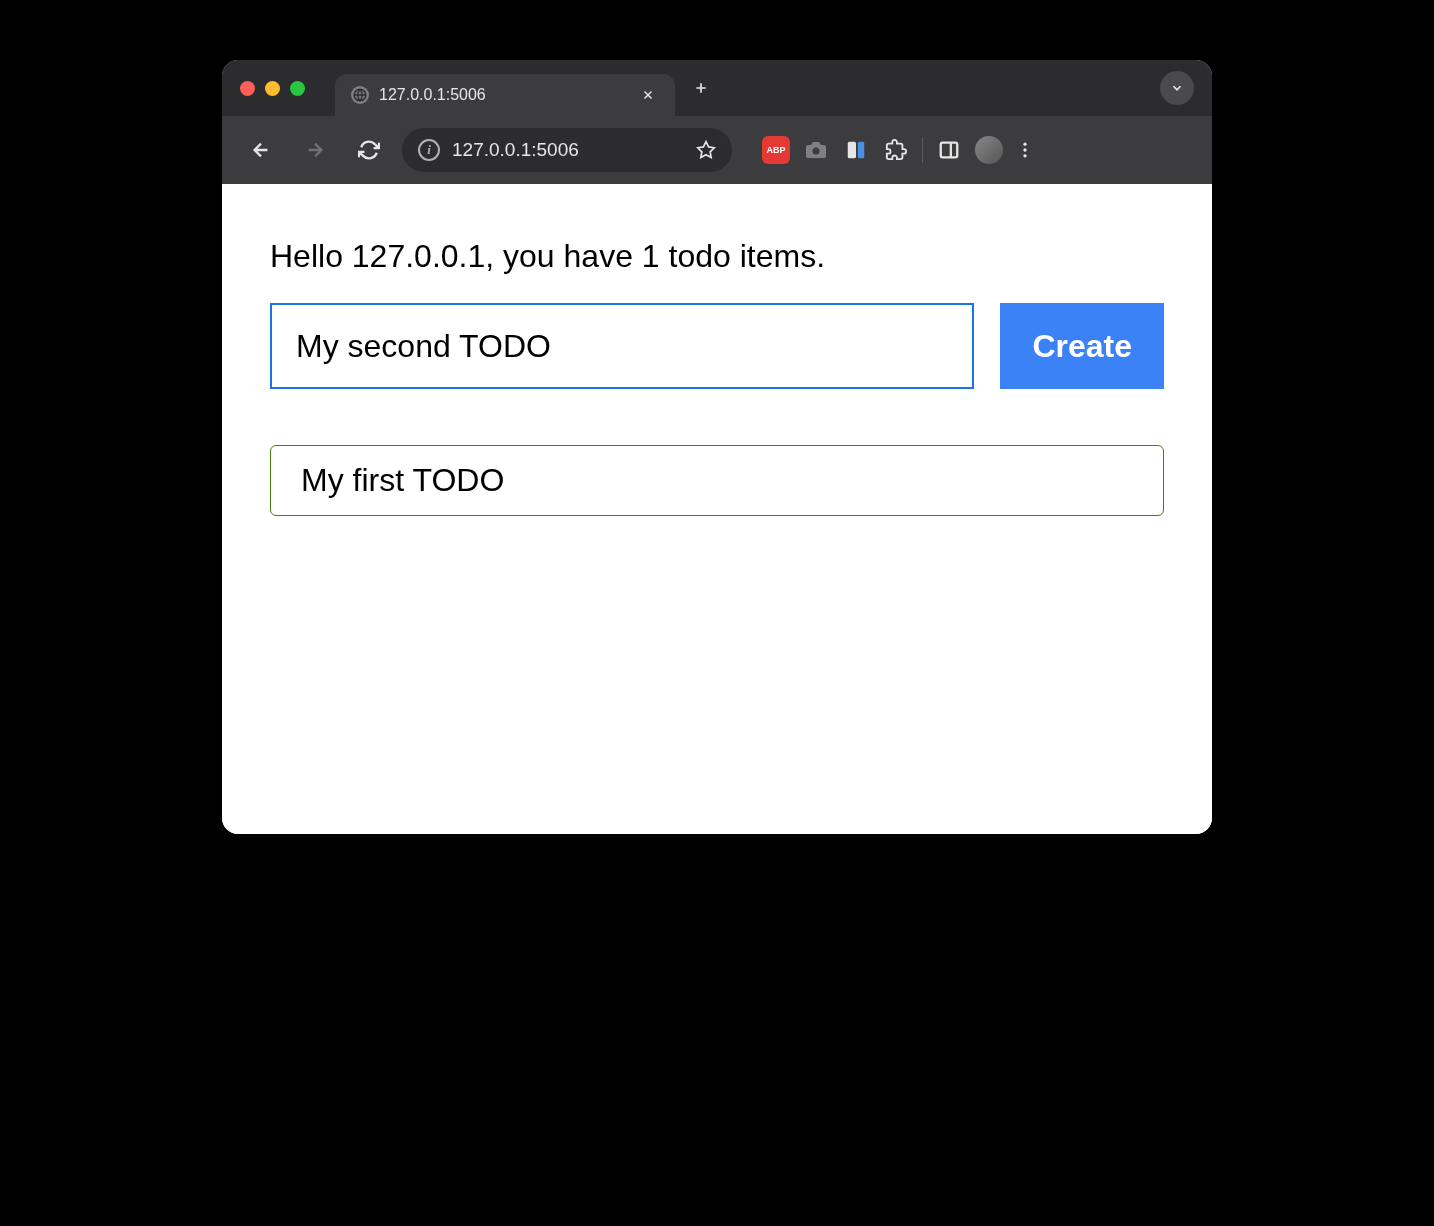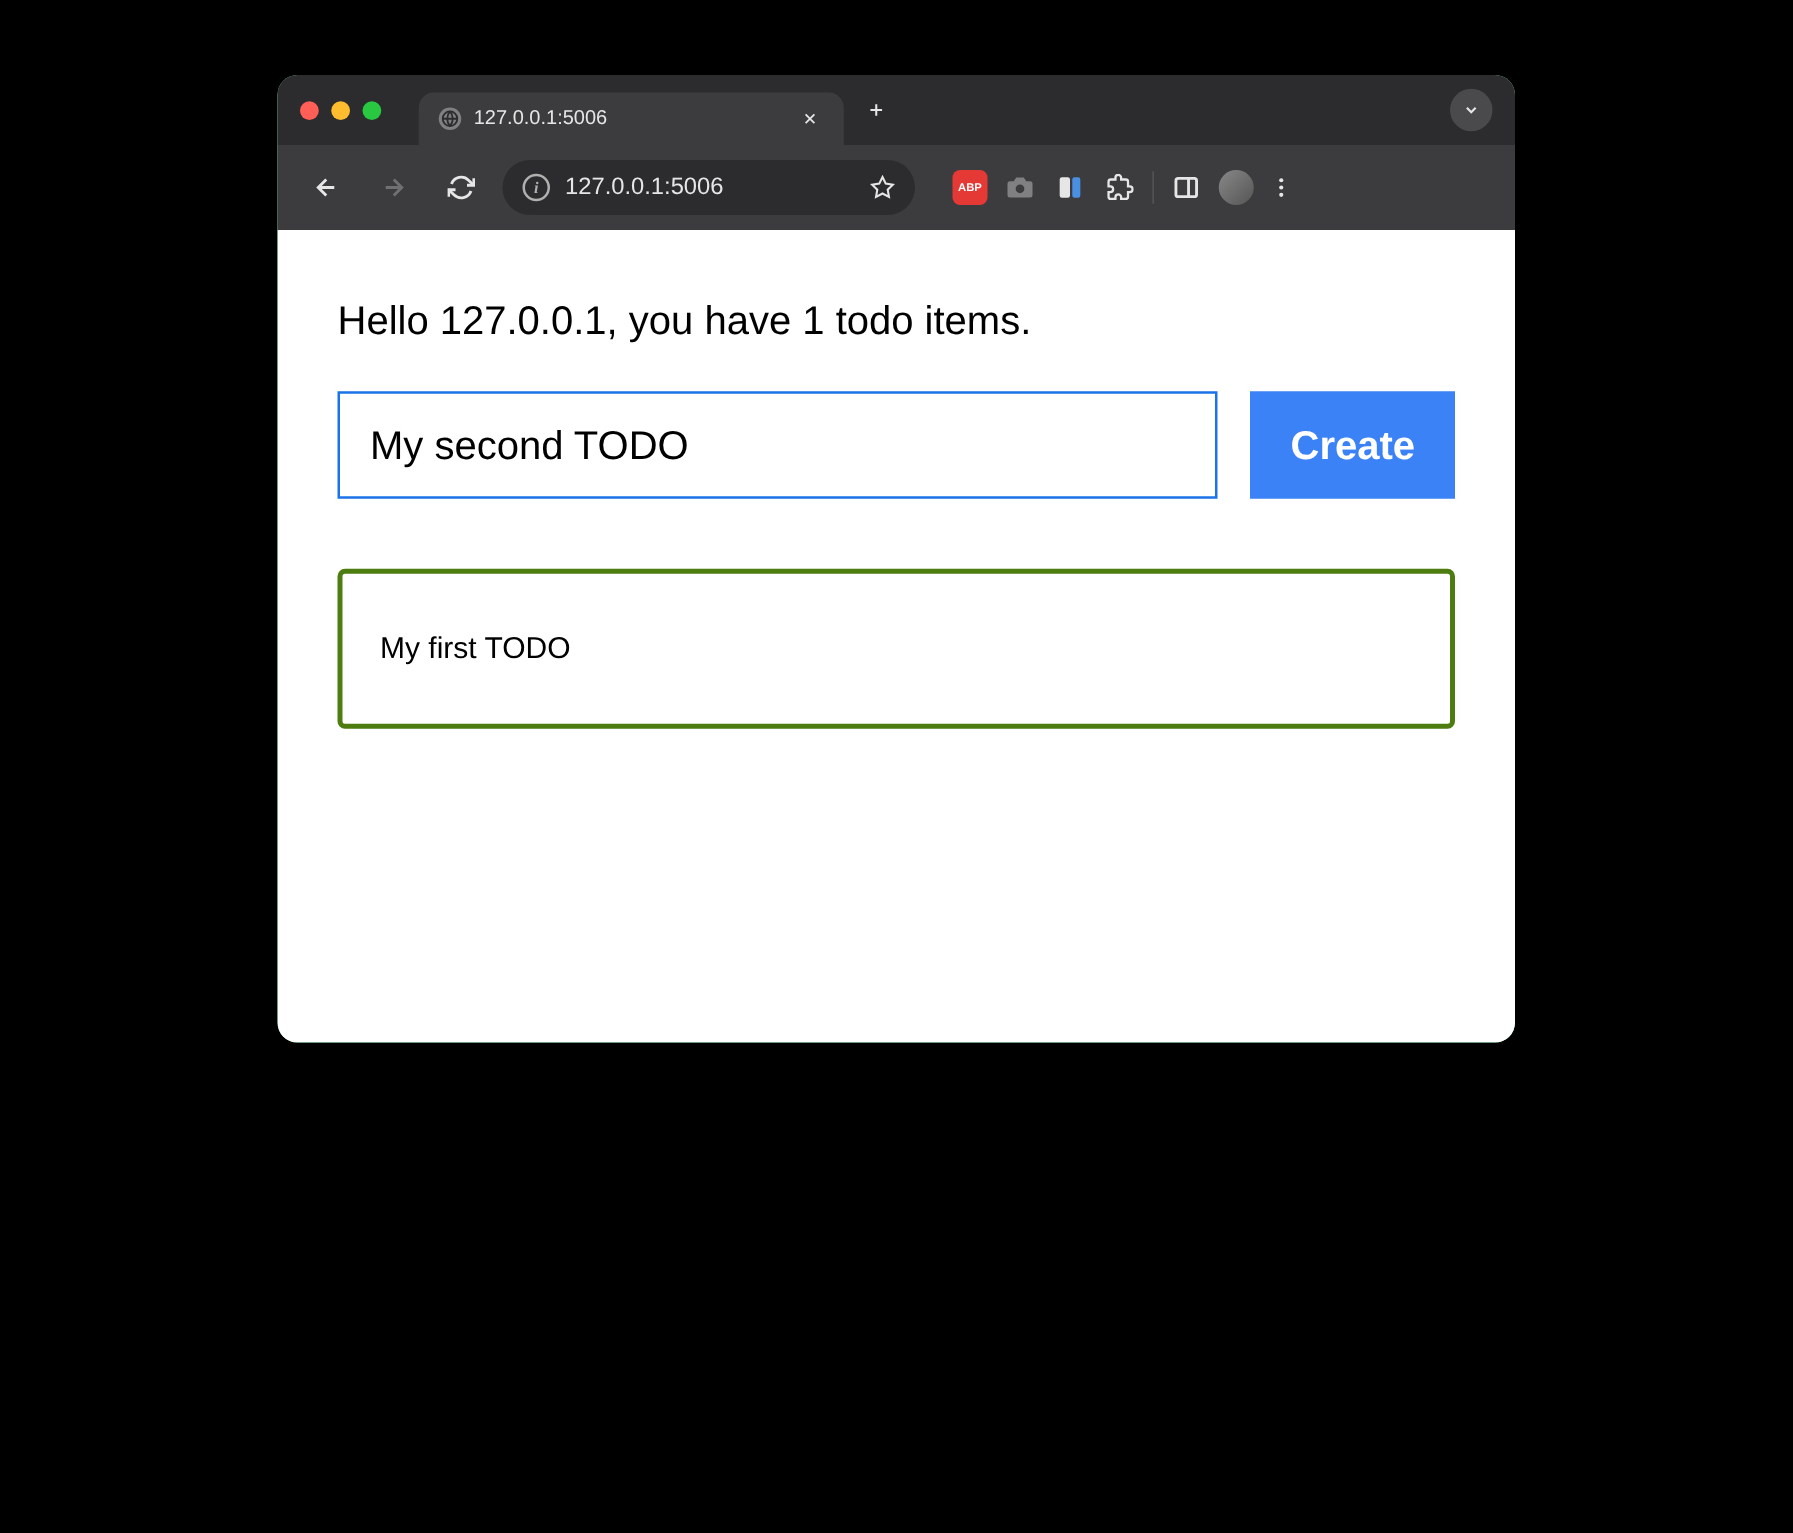--- a/index.html
+++ b/index.html
@@ -195,21 +195,21 @@
       cursor: pointer;
     }
     .content {
       background: #fff;
       padding: 54px 48px;
       min-height: 650px;
     }
     .greeting {
       font-size: 32px;
       color: #000;
-      margin-bottom: 38px;
+      margin-bottom: 28px;
     }
     .form-row {
       display: flex;
       gap: 26px;
       margin-bottom: 56px;
       justify-content: flex-end;
     }
     .todo-input {
       flex: 1;
       height: 86px;
@@ -225,24 +225,24 @@
       background: #3b82f6;
       color: #fff;
       border: none;
       font-size: 32px;
       font-weight: 600;
       padding: 0 32px;
       cursor: pointer;
       font-family: inherit;
     }
     .todo-card {
-      border: 4px solid #4d7c0f;
+      border: 1px solid #4d7c0f;
       border-radius: 6px;
-      padding: 46px 30px;
-      font-size: 24px;
+      padding: 16px 30px;
+      font-size: 32px;
       color: #000;
     }
     svg { display: block; }
   </style>
 </head>
 <body>
 
 <div class="browser-window">
 
   <div class="titlebar">

